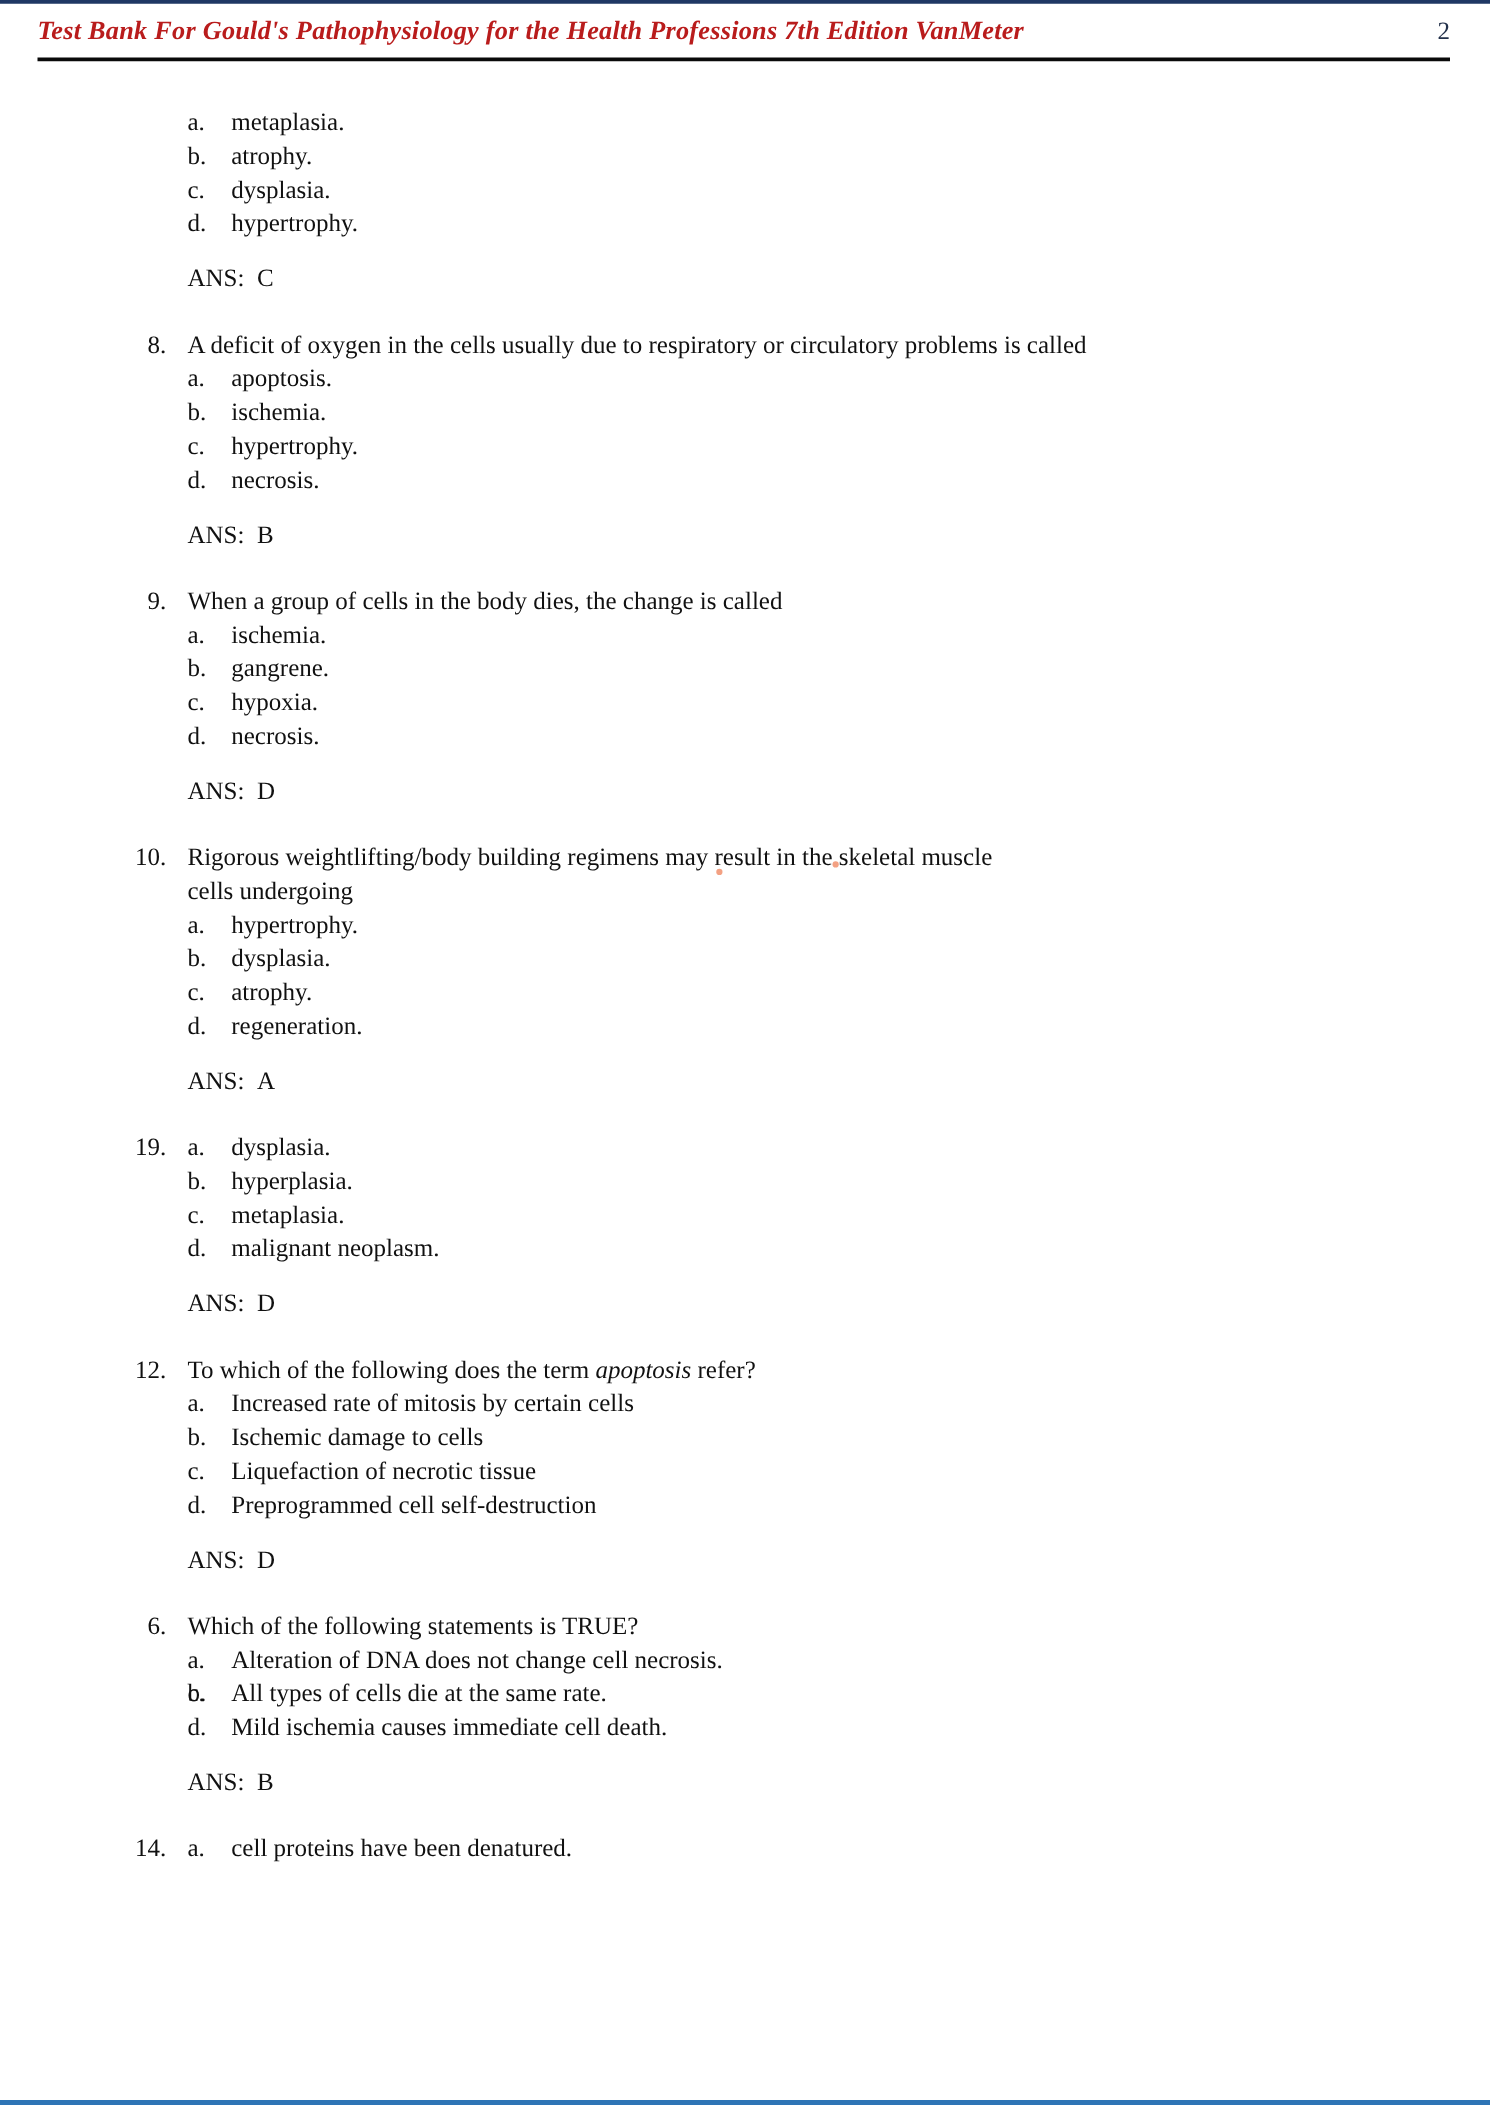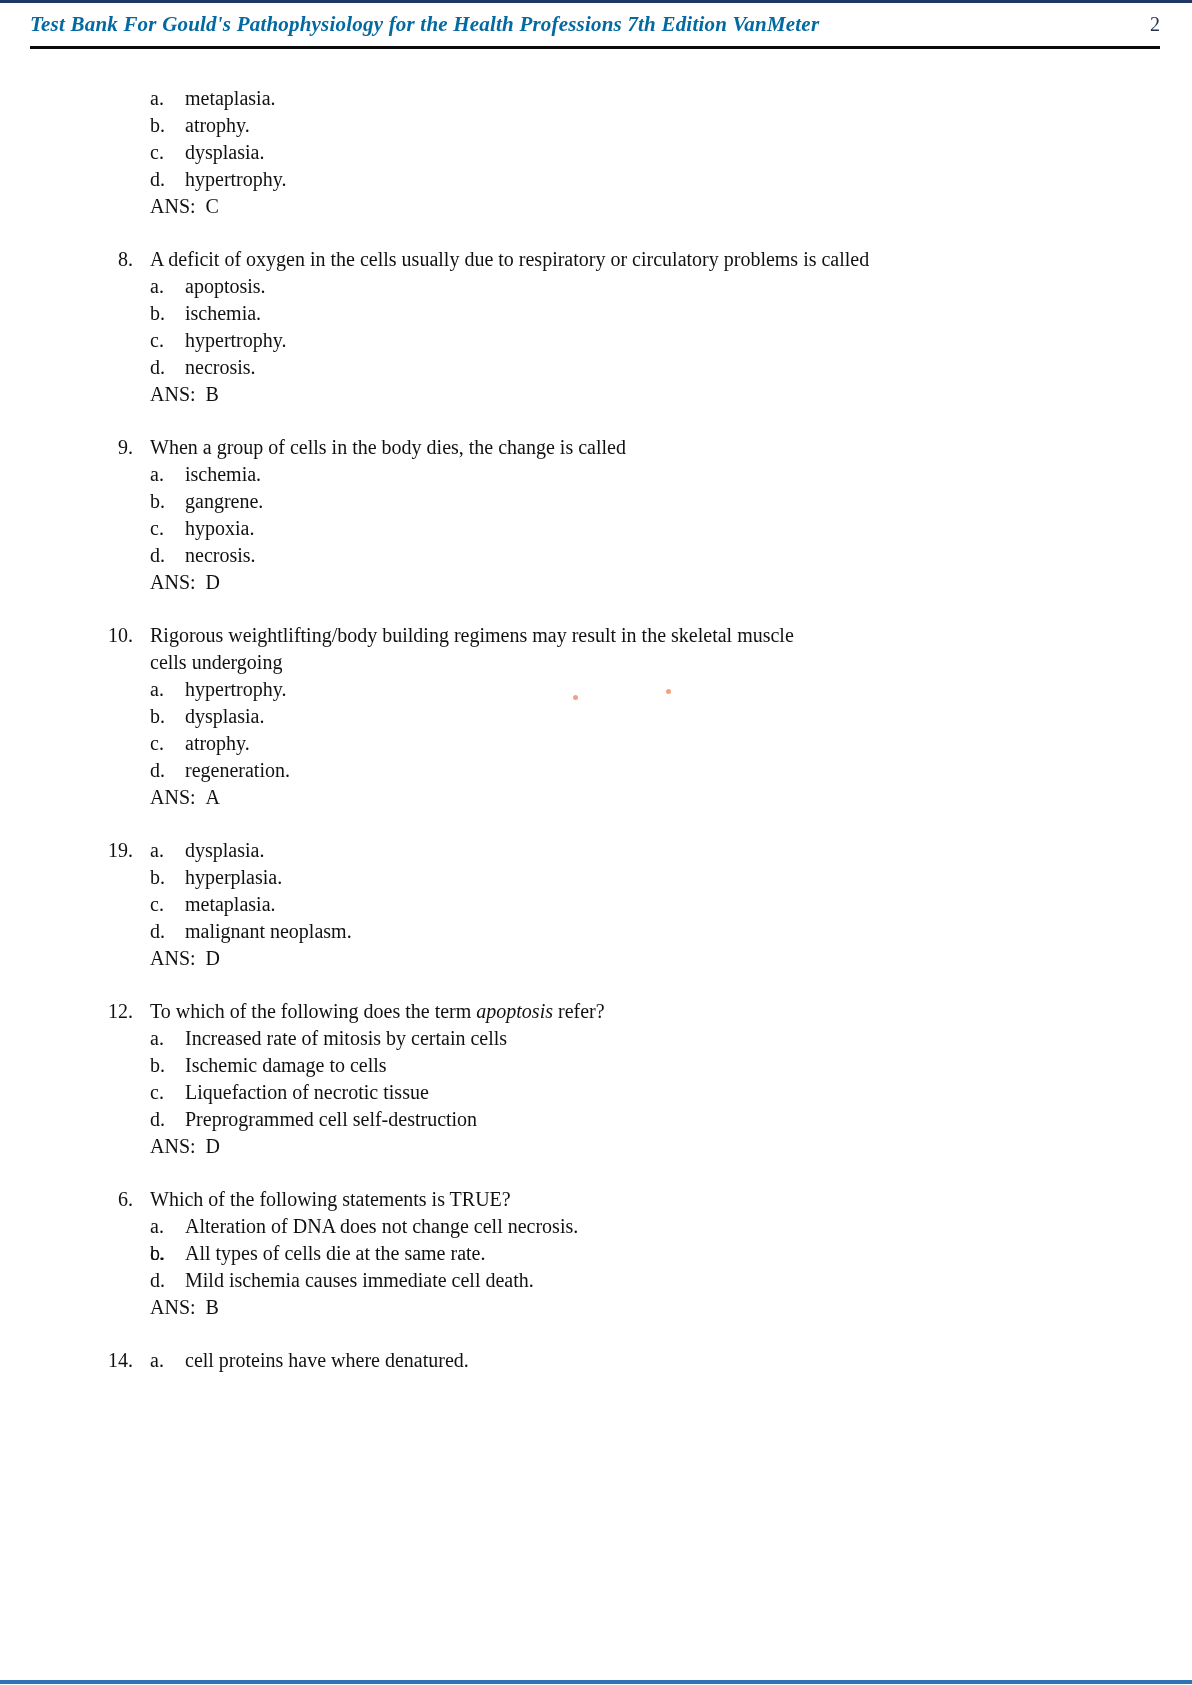--- a/index.html
+++ b/index.html
@@ -19,42 +19,42 @@
   .bottom-border {
     position: absolute; bottom: 1px; left: 0; right: 0; height: 4px;
     background: #2e74b5;
   }
   .header {
     position: absolute; top: 12px; left: 30px; width: 1130px;
     display: flex; justify-content: space-between; align-items: baseline;
   }
   .header-title {
     font-size: 21px; font-weight: bold; font-style: italic;
-    color: #0369a1; letter-spacing: 0.2px; white-space: nowrap;
+    color: #b91c1c; letter-spacing: 0.2px; white-space: nowrap;
   }
   .page-number {
     font-size: 20px; color: #22304a; font-weight: normal;
   }
   .header-rule {
     position: absolute; top: 46px; left: 30px; width: 1130px; height: 3px;
     background: #0a0a0a;
   }
   .content {
     position: absolute; top: 85px; left: 0; right: 0;
     font-size: 20px; line-height: 27px;
   }
   .question-block { position: relative; padding-left: 150px; margin-bottom: 26px; }
   .q-num {
     position: absolute; left: 85px; top: 0; width: 48px;
     text-align: right;
   }
   .q-title { }
   .opt { position: relative; padding-left: 35px; }
   .opt-letter { position: absolute; left: 0; top: 0; }
-  .ans-line { }
+  .ans-line { margin-top: 17px; }
   .ans-value { margin-left: 10px; }
   .dot {
     position: absolute; width: 5px; height: 5px; border-radius: 50%;
   }
   em { font-style: italic; }
 </style>
 </head>
 <body>
 
 <div class="page">
@@ -153,21 +153,21 @@
           <div class="opt"><span class="opt-letter">c.</span><span>All types of cells die at the same rate.</span></div>
           <div class="opt"><span class="opt-letter">d.</span><span>Mild ischemia causes immediate cell death.</span></div>
         </div>
     <div class="ans-line">
       <span>ANS:</span><span class="ans-value">B</span>
     </div>
   </div>
       <div class="question-block">
     <span class="q-num">14.</span>
     <div class="q-options">
-          <div class="opt"><span class="opt-letter">a.</span><span>cell proteins have where denatured.</span></div>
+          <div class="opt"><span class="opt-letter">a.</span><span>cell proteins have been denatured.</span></div>
         </div>
 
   </div>
     </div>
 
   <div class="bottom-border"></div>
 <div class="dot" style="left: 573px; top: 695px; background: rgb(243, 161, 131);"></div>
     <div class="dot" style="left: 666px; top: 689px; background: rgb(243, 161, 131);"></div>
   </div>
 

